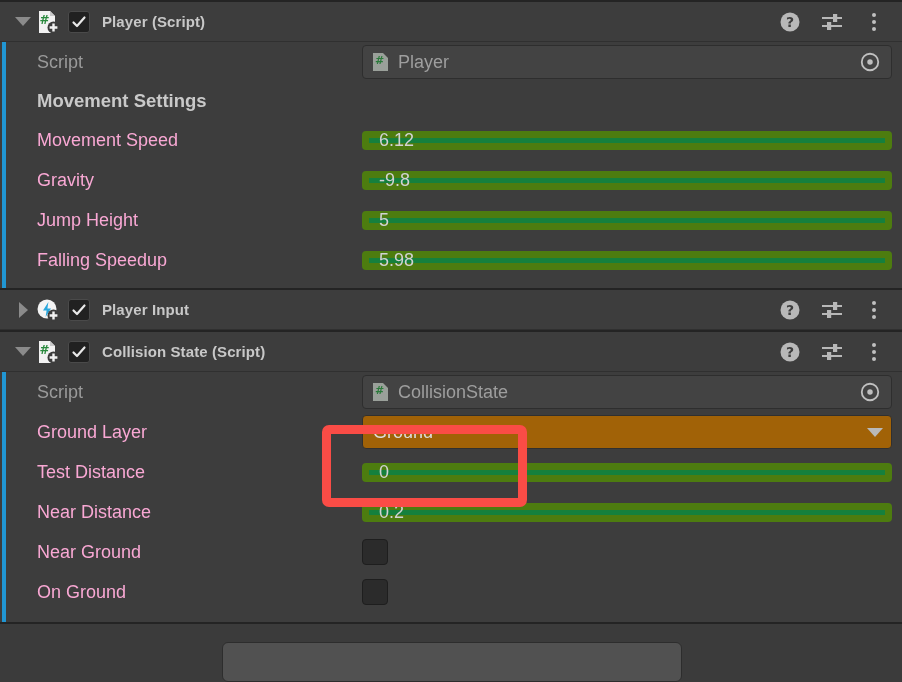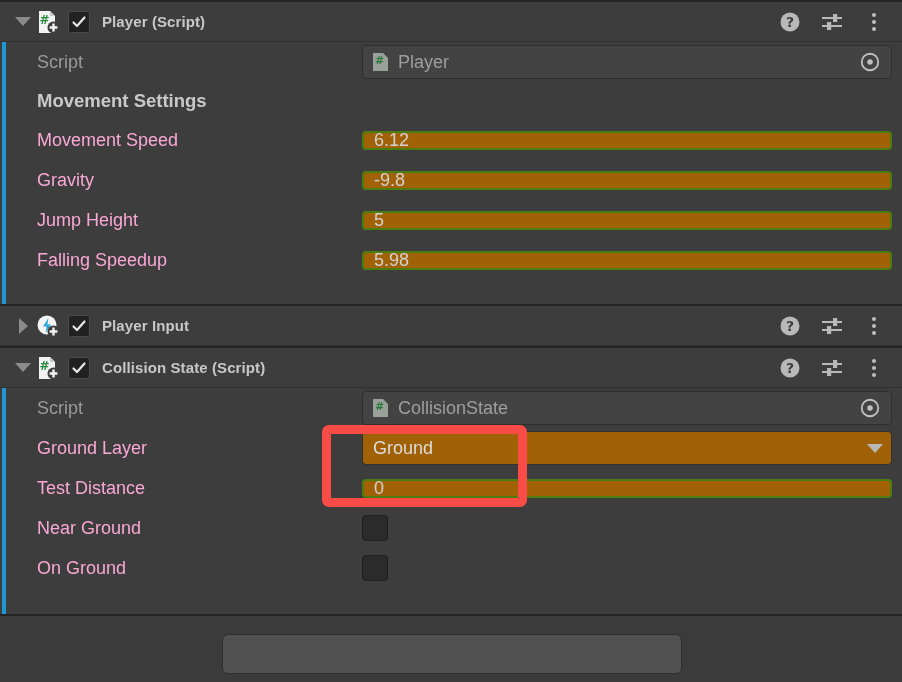--- a/index.html
+++ b/index.html
@@ -16,21 +16,21 @@
   .accent {
     position: absolute; left: 2px; top: 0; width: 4px; bottom: 0;
     background: #2196d3;
   }
   .comp-header {
     position: relative; height: 42px; display: flex; align-items: center;
     background: #3d3d3d;
     border-top: 2px solid #242424;
     border-bottom: 1px solid #303030;
   }
-  .comp-body { background: #3d3d3d; padding-bottom: 18px; }
+  .comp-body { background: #3d3d3d; padding-bottom: 2px; }
 
   .foldout {
     width: 26px; margin-left: 10px; display: flex; align-items: center; justify-content: center;
     color: #888; flex: none;
   }
   .tri-down { width: 0; height: 0; border-left: 8px solid transparent; border-right: 8px solid transparent; border-top: 9px solid #8b8b8b; }
   .tri-right { width: 0; height: 0; border-top: 8px solid transparent; border-bottom: 8px solid transparent; border-left: 9px solid #8b8b8b; }
 
   .comp-icon { width: 24px; height: 24px; position: relative; flex: none; margin-right: 8px; }
   .hdr-check {
@@ -56,21 +56,21 @@
     white-space: nowrap; overflow: hidden;
   }
   .row-label.dim { color: #9a9a9a; }
   .section-head {
     height: 38px; display: flex; align-items: center; padding-left: 37px;
     color: #c9c9c9; font-size: 18.5px; font-weight: bold;
   }
 
   .field {
     height: 19px; flex: 1; margin-right: 10px;
-    background: #a16207; border: 2px solid #4d7c0f; border-radius: 4px;
+    background: #15803d; border: 7px solid #4d7c0f; border-radius: 4px;
     display: flex; align-items: center; padding: 0 10px;
     color: #d2d2d2; font-size: 18px;
   }
   .objfield {
     height: 34px; flex: 1; margin-right: 10px;
     background: #434343; border: 1px solid #2e2e2e; border-radius: 4px;
     display: flex; align-items: center; padding: 0 6px 0 8px;
     color: #9e9e9e; font-size: 18px; position: relative;
   }
   .objfield .sicon { width: 20px; height: 22px; flex: none; margin-right: 7px; }
@@ -316,20 +316,24 @@
         <div class="dropdown">
           <span>Ground</span>
           <span class="dn"></span>
         </div>
       </div>
 
       <div class="row">
         <div class="row-label">Test Distance</div>
         <div class="field">0</div>
       </div>
+      <div class="row">
+        <div class="row-label">Near Distance</div>
+        <div class="field">0.2</div>
+      </div>
 
       <div class="row">
         <div class="row-label">Near Ground</div>
         <div class="checkbox"></div>
       </div>
       <div class="row">
         <div class="row-label">On Ground</div>
         <div class="checkbox"></div>
       </div>
       <div style="height:8px"></div>

